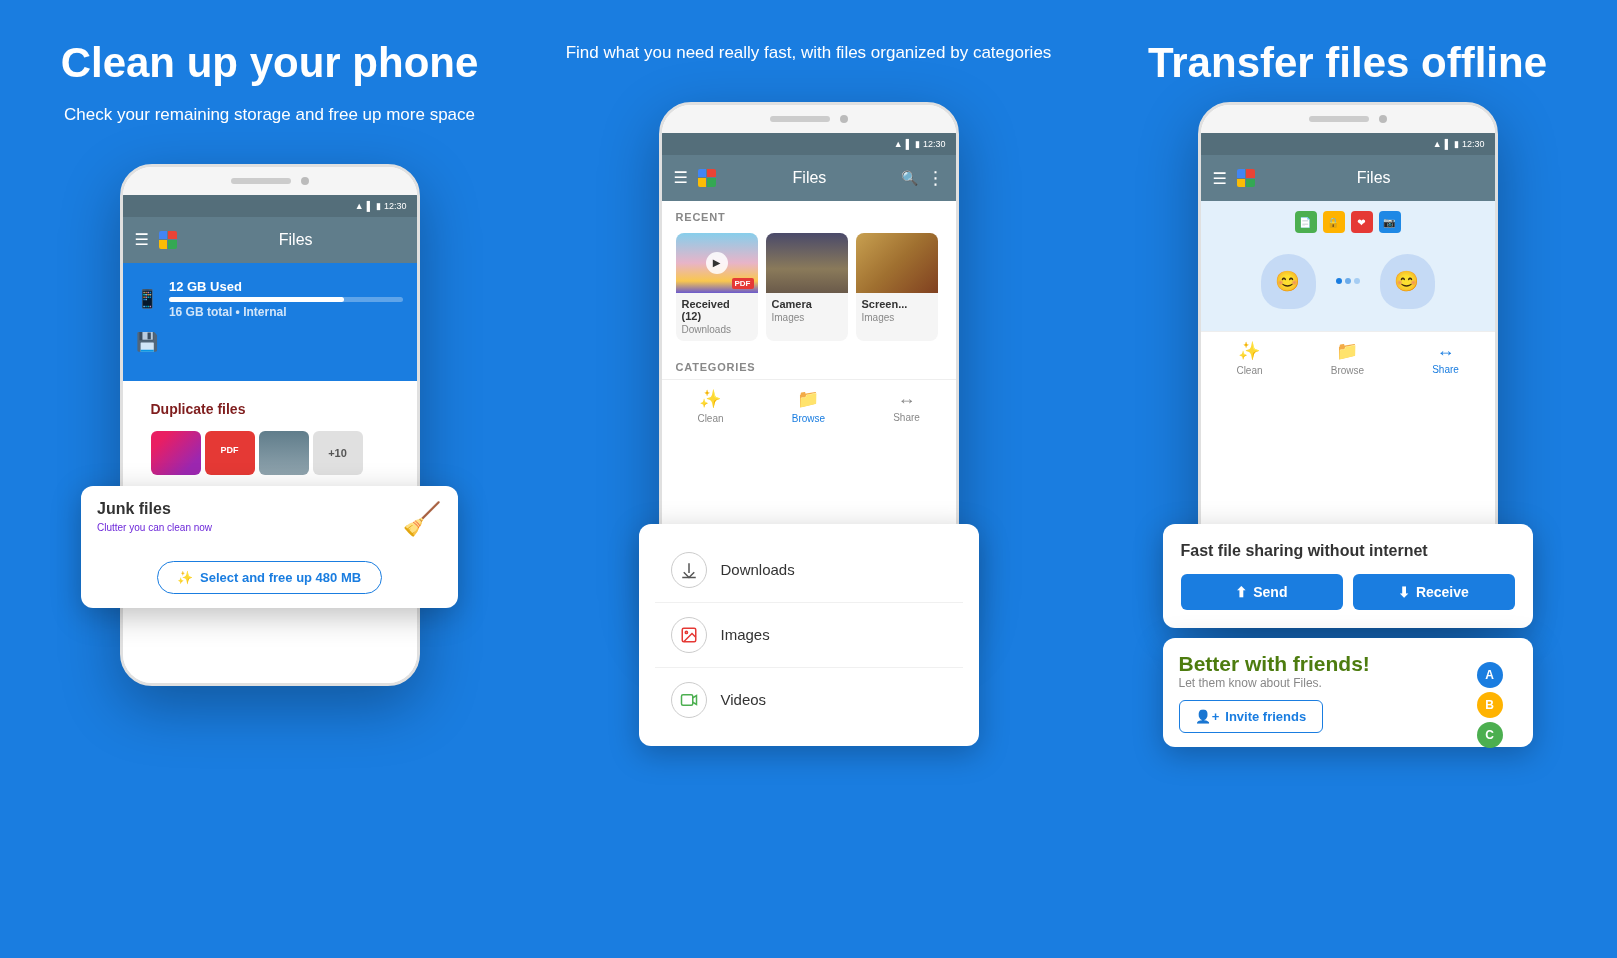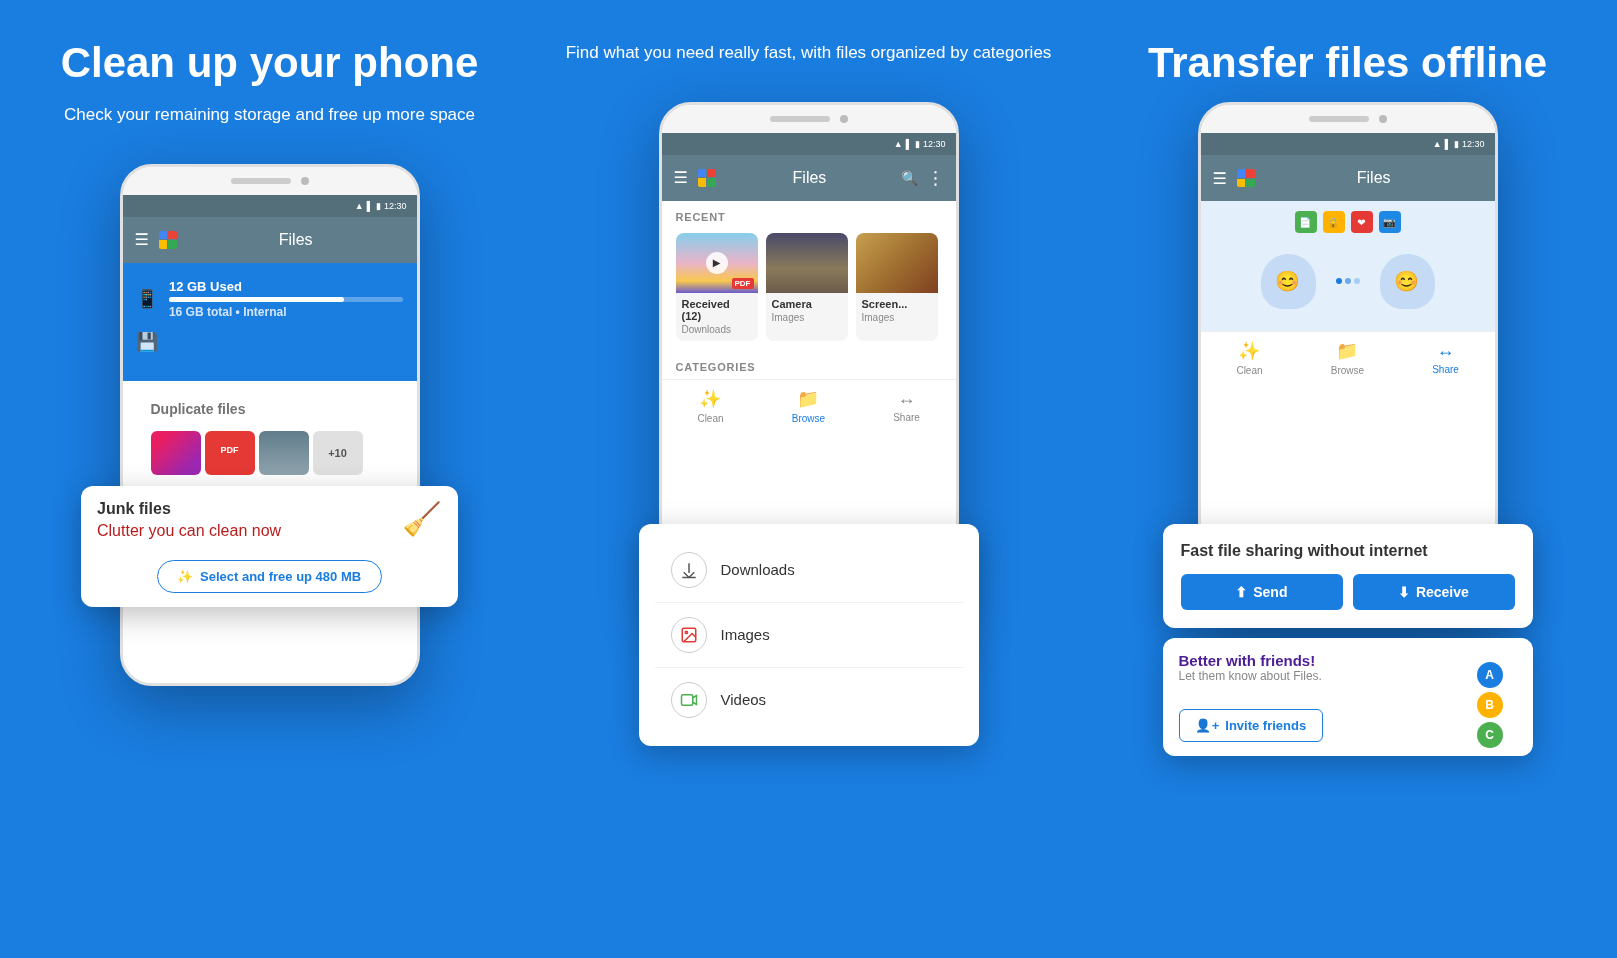--- a/index.html
+++ b/index.html
@@ -173,44 +173,44 @@
       left: 50%;
       transform: translateX(-50%);
     }
     .junk-title {
       font-size: 16px;
       font-weight: 600;
       color: #333;
       margin-bottom: 4px;
     }
     .junk-sub {
-      font-size: 16px;
-      color: #b91c1c;
-      margin-bottom: 20px;
+      font-size: 10px;
+      color: #6d28d9;
+      margin-bottom: 28px;
     }
     .junk-btn {
       border: 1.5px solid #1a7de0;
       color: #1a7de0;
       background: white;
       border-radius: 20px;
       padding: 8px 20px;
       font-size: 13px;
       font-weight: 600;
       cursor: pointer;
       display: flex;
       align-items: center;
       gap: 6px;
       margin: 0 auto;
       width: fit-content;
     }
     .dup-section {
       padding: 10px 14px;
       font-size: 14px;
       font-weight: 600;
-      color: #737373;
+      color: #7f1d1d;
     }
     .dup-thumbs {
       display: flex;
       gap: 4px;
       padding: 4px 14px;
     }
     .dup-thumb {
       width: 50px;
       height: 44px;
       border-radius: 6px;
@@ -395,28 +395,28 @@
       padding: 10px;
       font-size: 14px;
       font-weight: 600;
       cursor: pointer;
       display: flex;
       align-items: center;
       justify-content: center;
       gap: 6px;
     }
     .friends-title {
-      font-size: 15px;
+      font-size: 21px;
       font-weight: 700;
-      color: #4c1d95;
+      color: #4d7c0f;
     }
     .friends-sub {
       font-size: 12px;
       color: #888;
-      margin-bottom: 26px;
+      margin-bottom: 10px;
     }
     .friends-btn {
       background: white;
       border: 1.5px solid #1a7de0;
       color: #1a7de0;
       border-radius: 6px;
       padding: 8px 16px;
       font-size: 13px;
       font-weight: 600;
       cursor: pointer;

